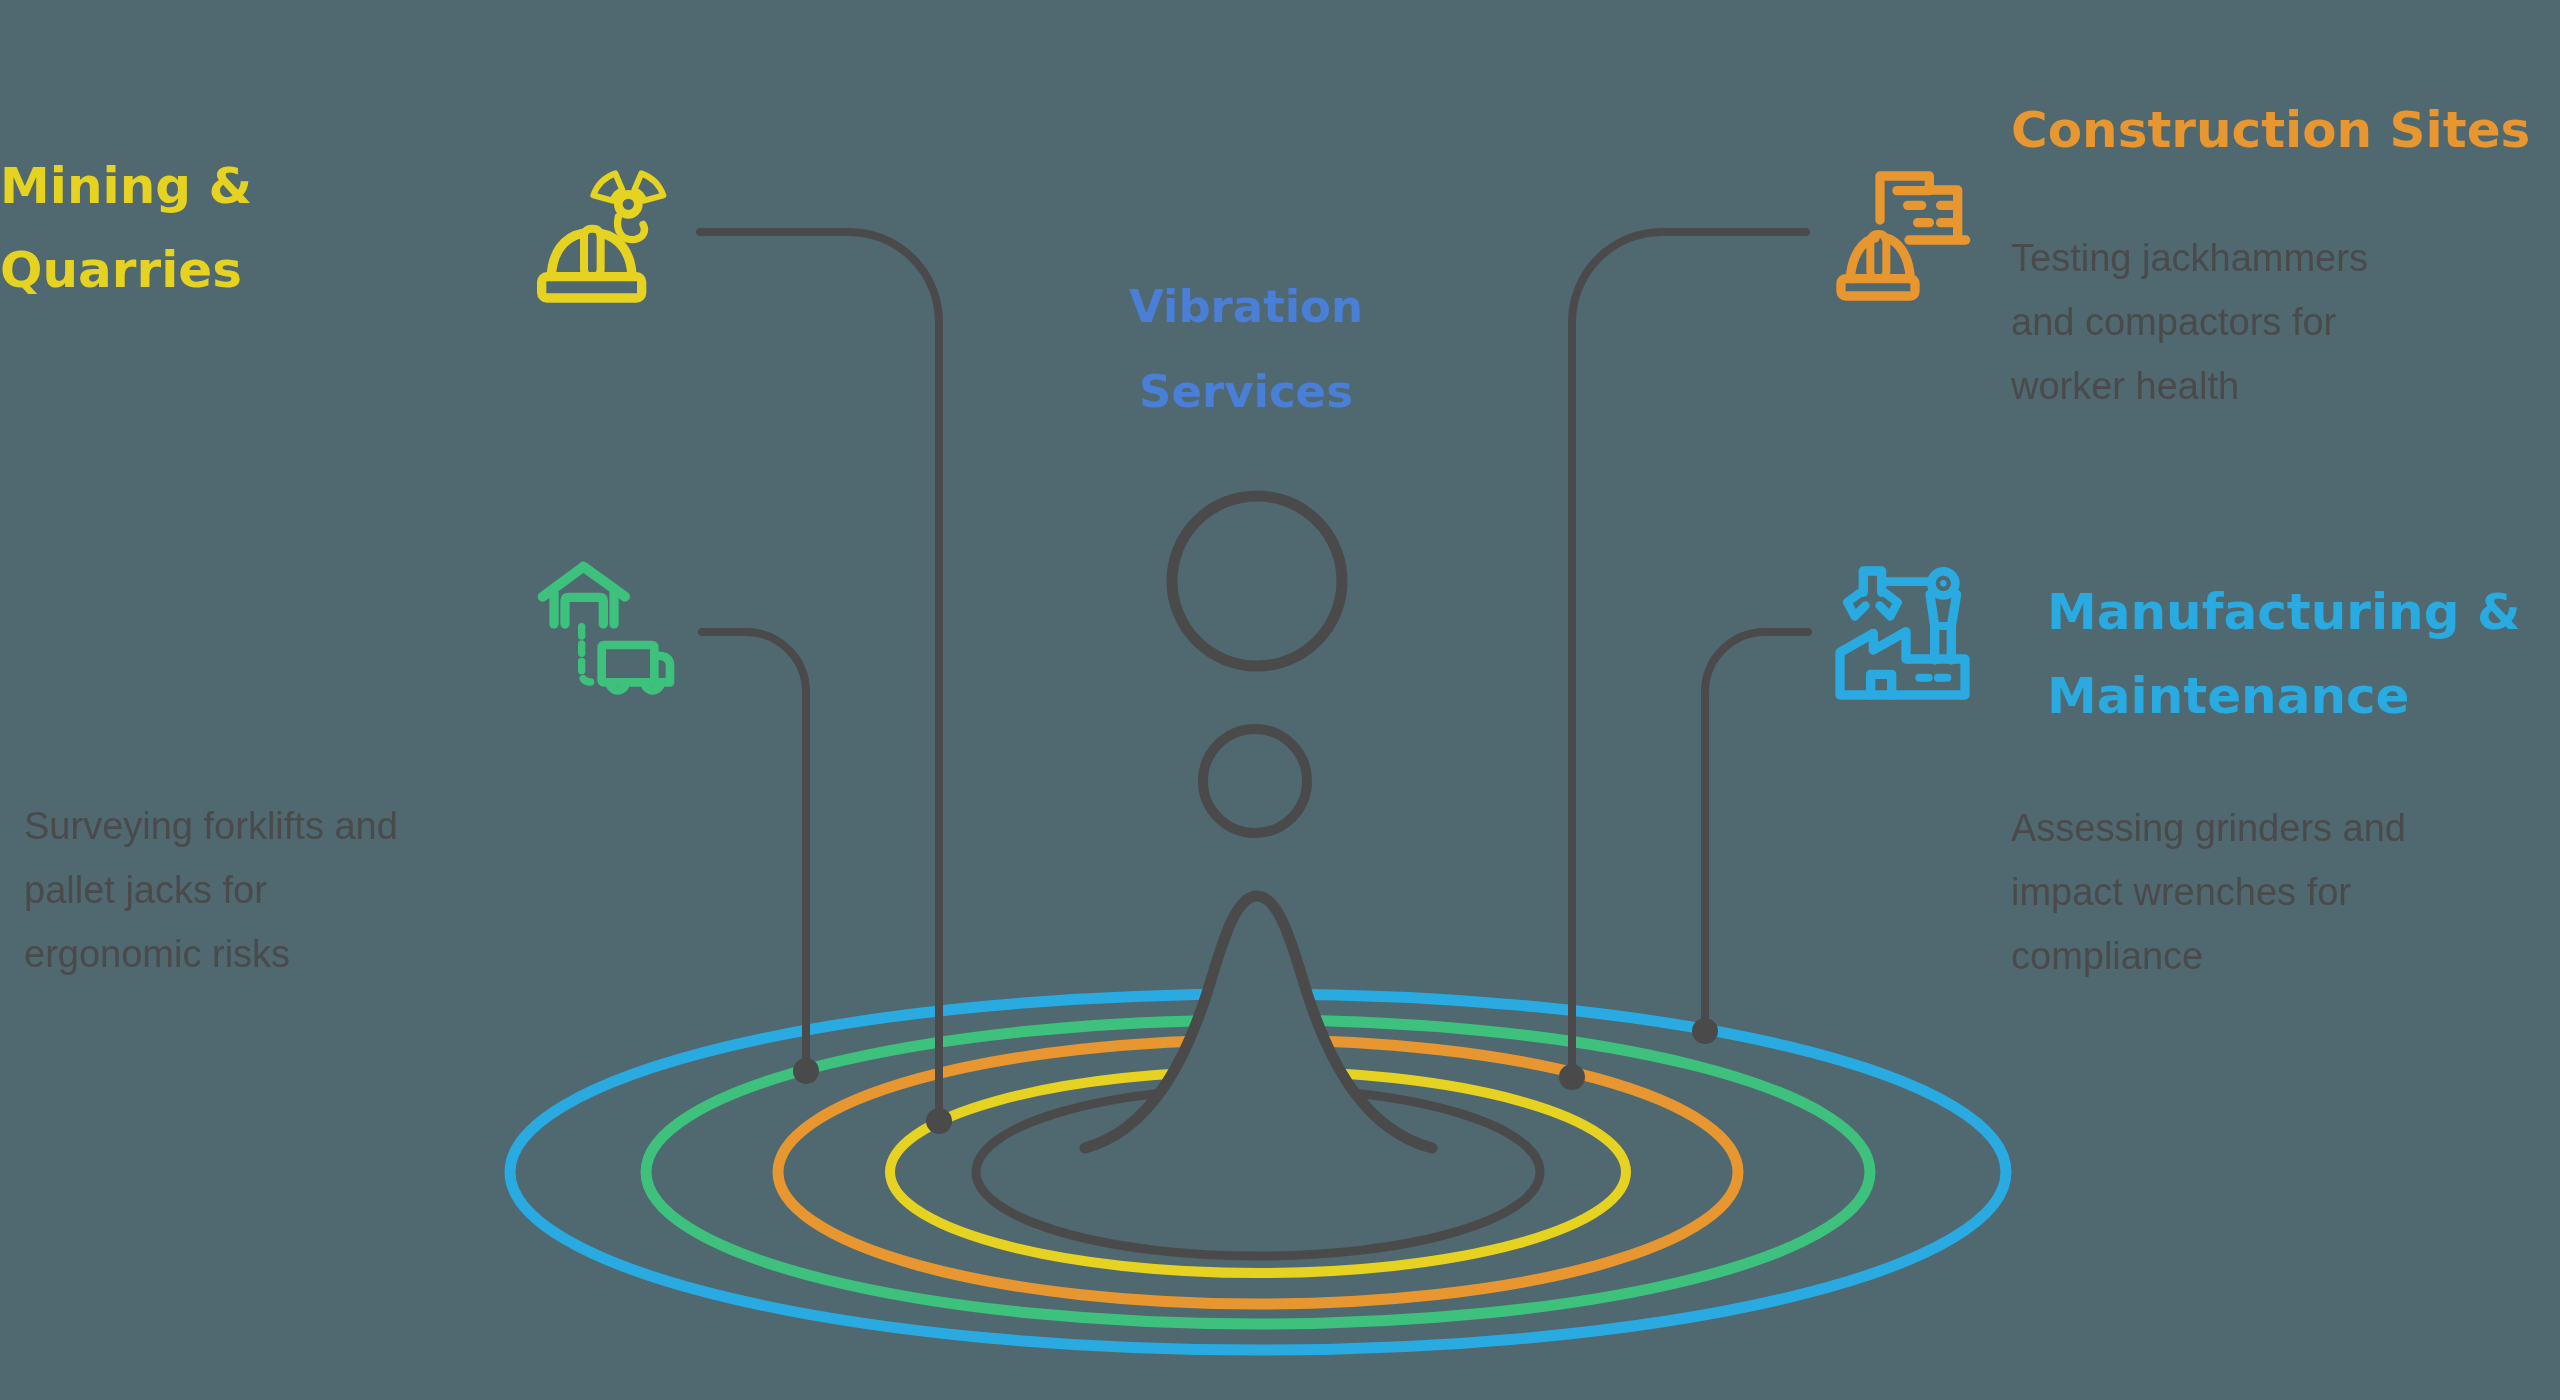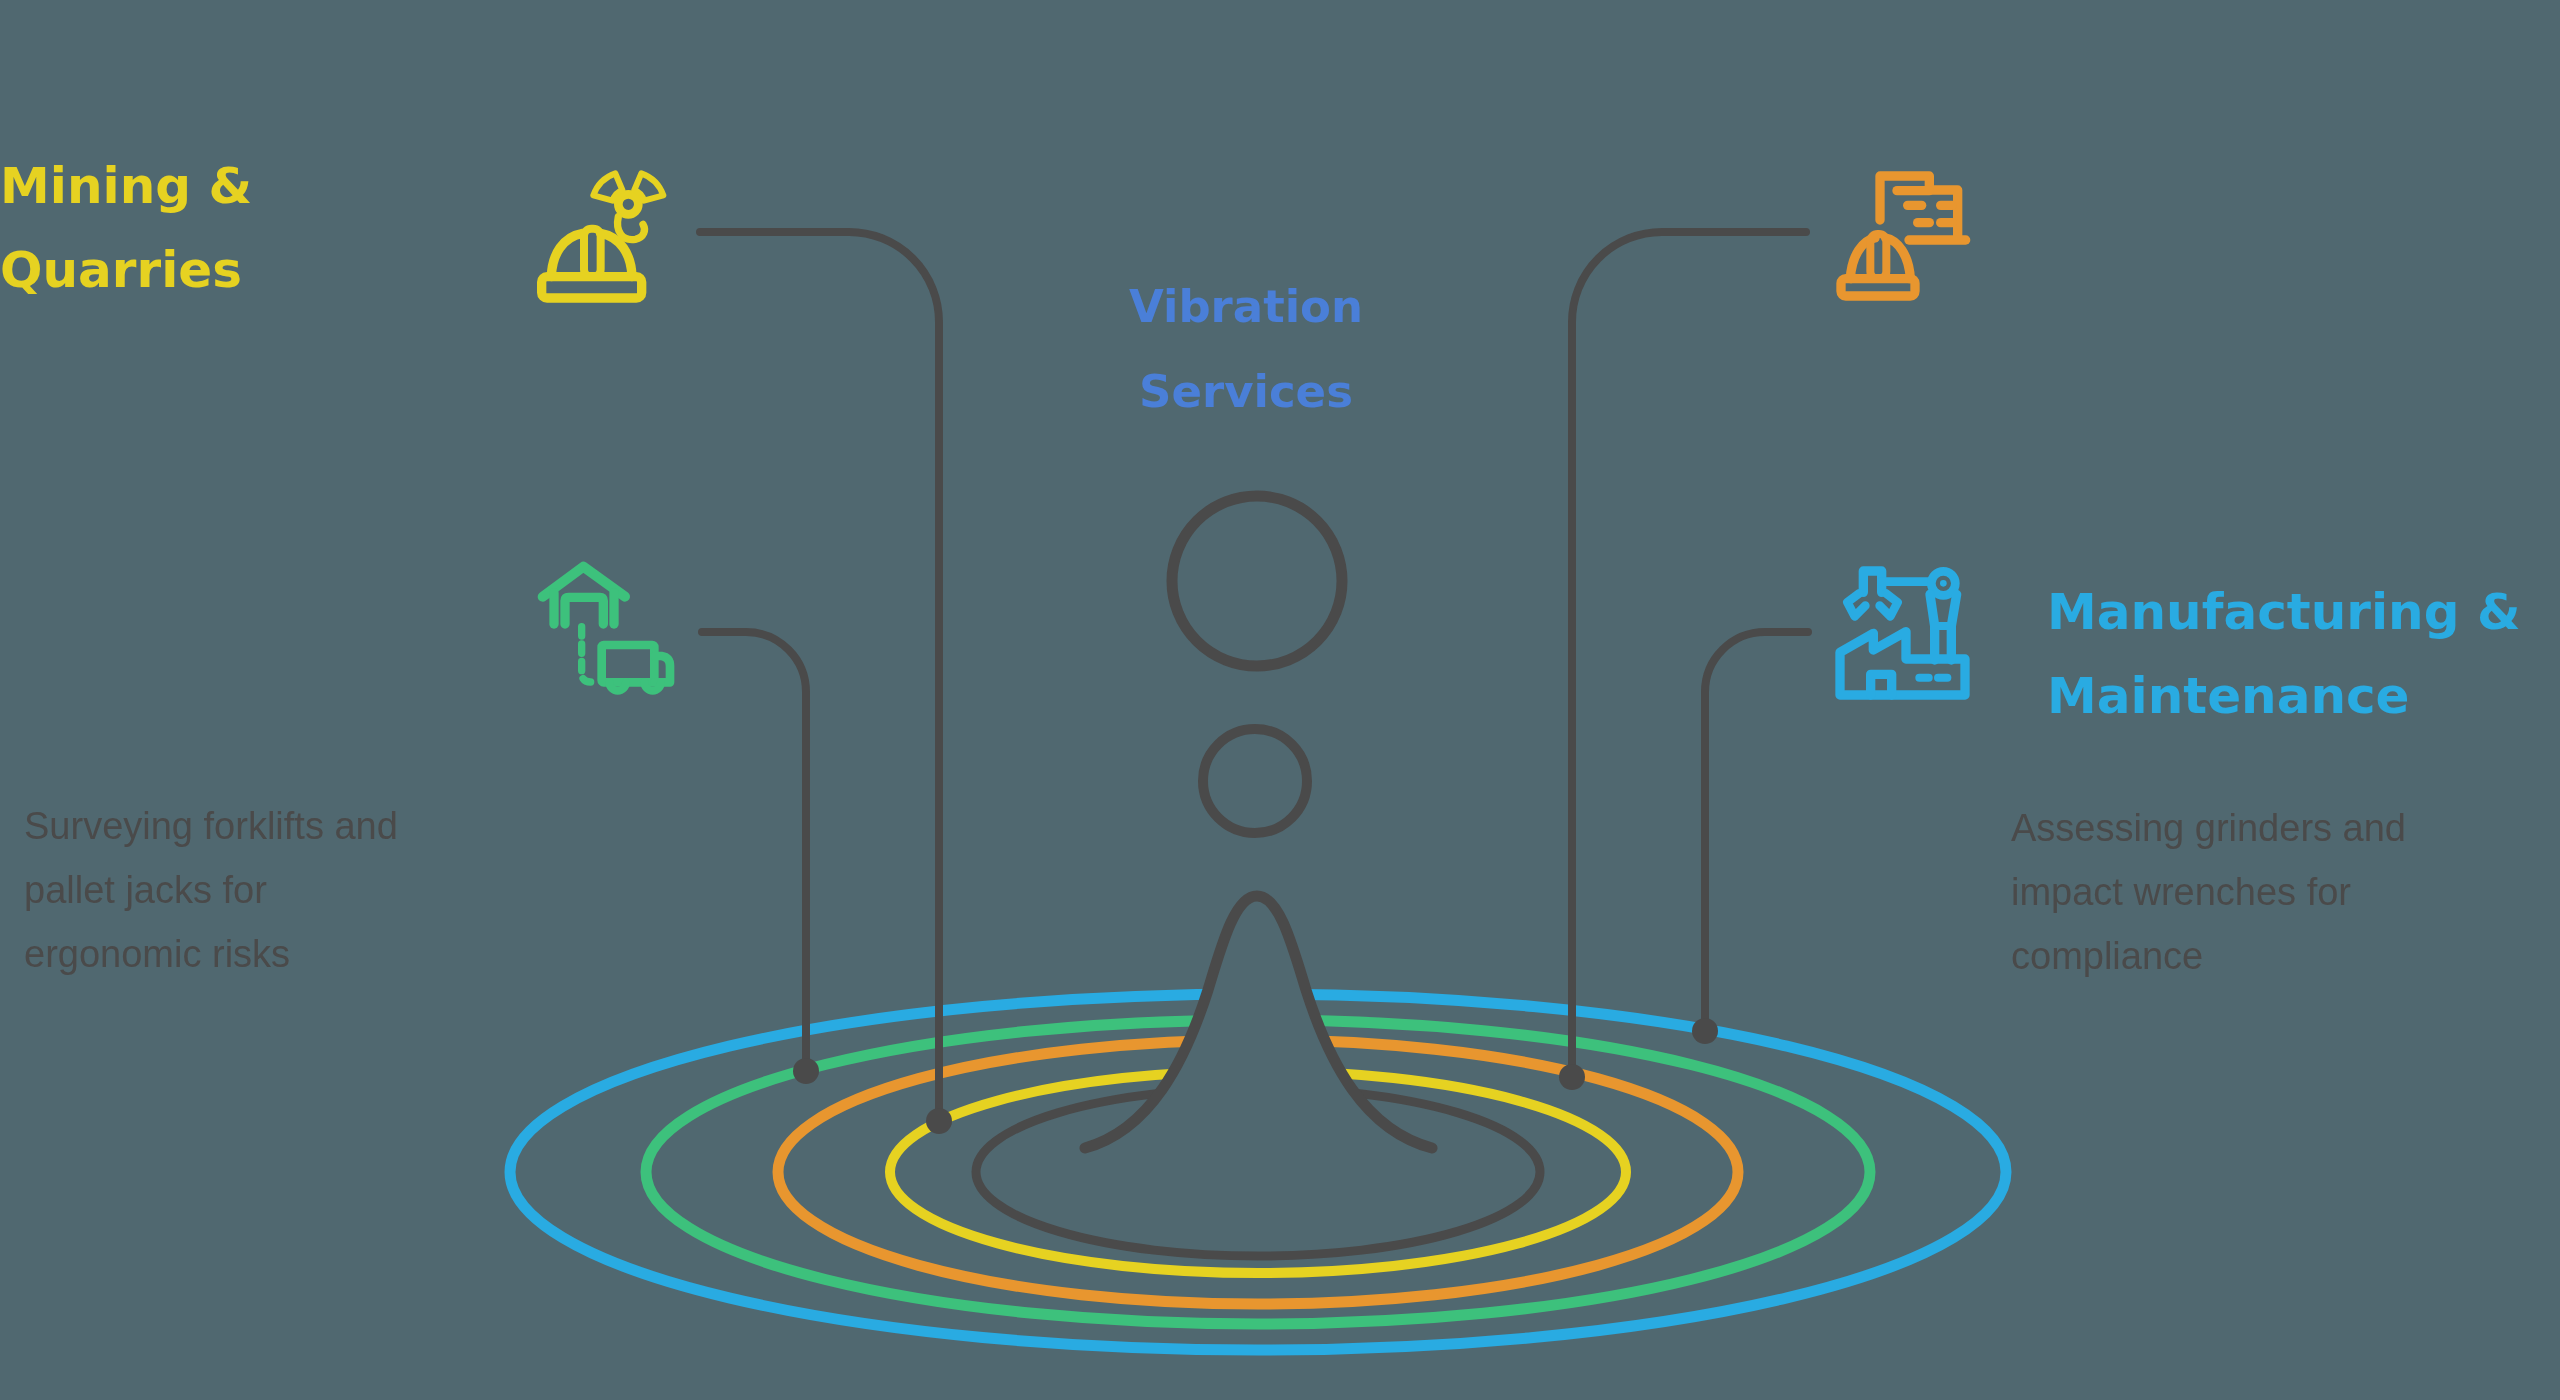--- a/index.html
+++ b/index.html
@@ -86,20 +86,24 @@
         <path d="M 212 190 C 270 200 304 252 306 320"></path>
         <rect x="162" y="176" width="50" height="144" rx="22" stroke-width="24"></rect>
         <circle cx="295" cy="103" r="30" stroke-width="26"></circle>
         <path d="M 248 92 L 190 76 A 108 108 0 0 1 256 10 L 277 60 A 46 46 0 0 0 248 92 Z" stroke-width="18"></path>
         <path d="M 342 92 L 400 76 A 108 108 0 0 0 334 10 L 313 60 A 46 46 0 0 1 342 92 Z" stroke-width="18"></path>
         <path d="M 265 140 C 255 185 278 214 316 208 C 342 203 349 180 339 163" stroke-width="22"></path>
       </g>
     </svg>
   </div>
 
+  <div class="txt cat-title left-col c-construction" style="left:2011px;top:88px;width:549px;">Construction Sites</div>
+  <div class="txt cat-desc left-col" style="left:2011px;top:226px;width:549px;">Testing jackhammers
+and compactors for
+worker health</div>
   <div class="icon" style="left:1835px;top:160px;width:150px;height:230px;">
     <svg viewBox="0 0 450 690">
       <g class="ln st-construction" stroke-width="28">
         <path d="M 135 180 V 48 H 283 V 90 H 368 V 238"></path>
         <path d="M 222 240 H 392"></path>
         <path d="M 186 92 H 283"></path>
         <path d="M 218 136 H 260"></path>
         <path d="M 248 188 H 283"></path>
         <path d="M 317 136 H 352"></path>
         <path d="M 317 188 H 352"></path>

